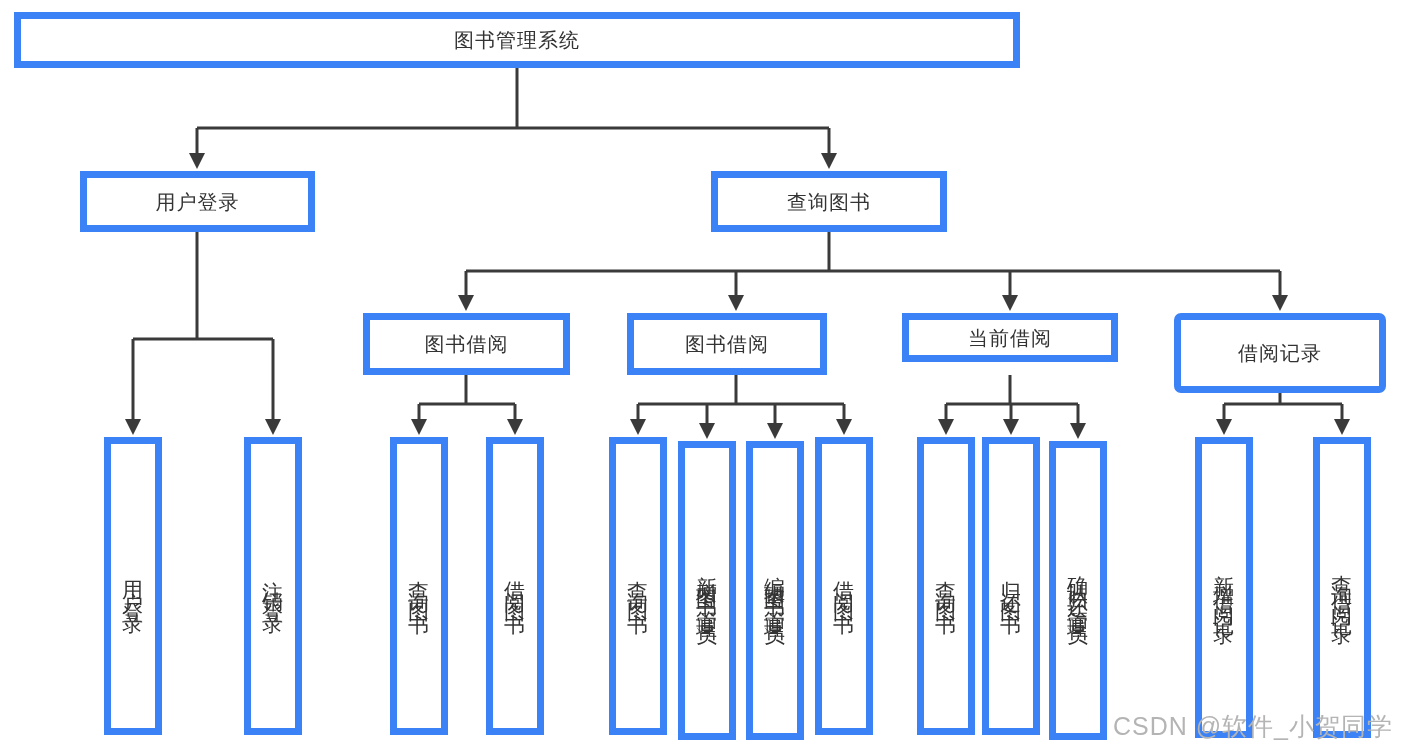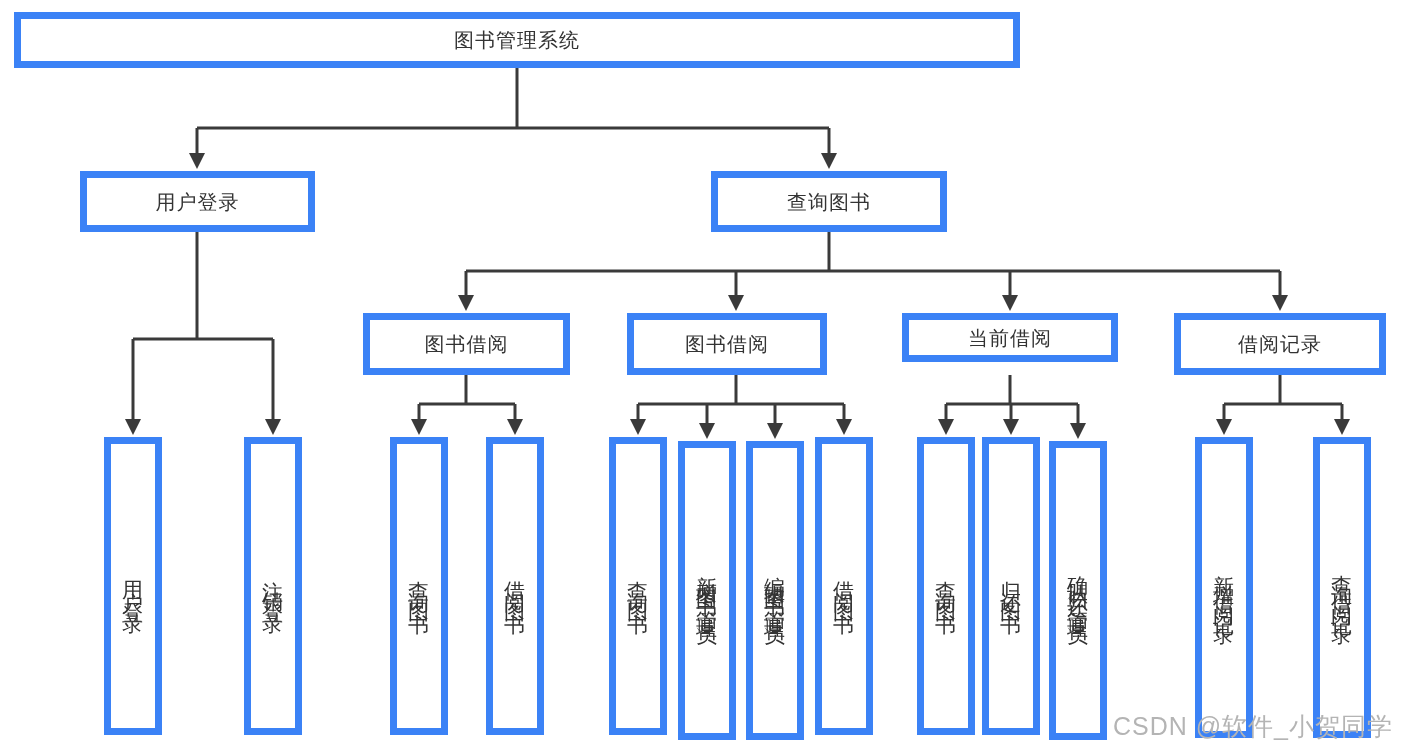--- a/index.html
+++ b/index.html
@@ -112,21 +112,21 @@
 
   <div class="box" style="left:363px;top:313px;width:207px;height:62px;">
     <span class="hlabel">图书借阅</span>
   </div>
   <div class="box" style="left:627px;top:313px;width:200px;height:62px;">
     <span class="hlabel">图书借阅</span>
   </div>
   <div class="box" style="left:902px;top:313px;width:216px;height:49px;">
     <span class="hlabel">当前借阅</span>
   </div>
-  <div class="box" style="left:1174px;top:313px;width:212px;height:62px;">
+  <div class="box" style="left:1174px;top:313px;width:212px;height:80px;border-radius:7px;">
     <span class="hlabel">借阅记录</span>
   </div>
 
   <div class="box vbox" style="left:104px;top:437px;">
     <span class="vlabel">用户登录</span>
   </div>
   <div class="box vbox" style="left:244px;top:437px;">
     <span class="vlabel">注销登录</span>
   </div>
 

